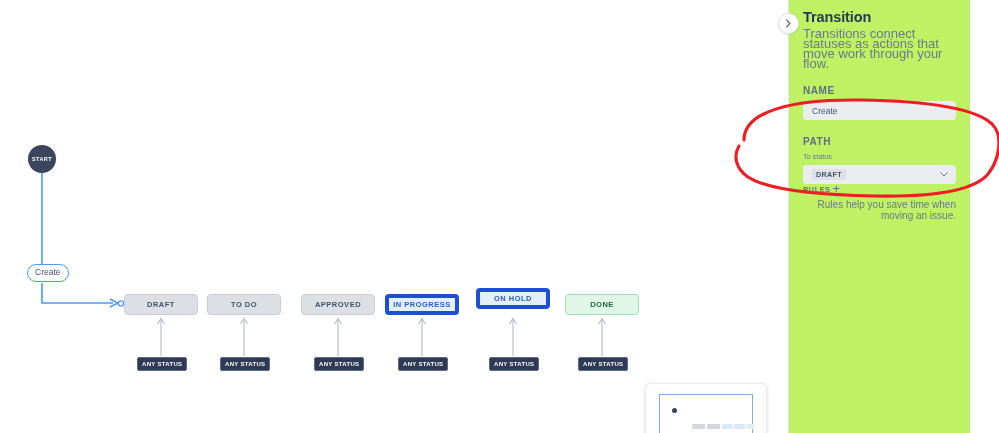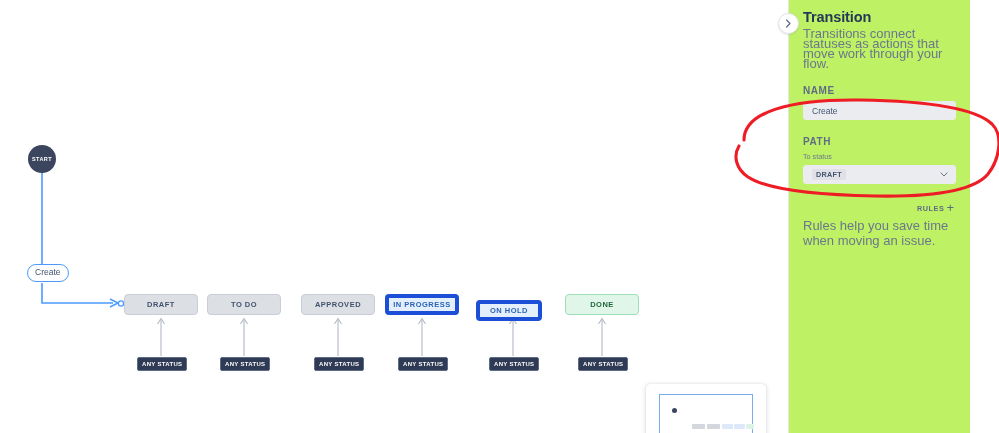--- a/index.html
+++ b/index.html
@@ -223,41 +223,41 @@
   .select-value {
     font-size: 7.2px;
     font-weight: 700;
     letter-spacing: 0.35px;
     color: #44546f;
     background: #dfe1e6;
     border-radius: 2px;
     padding: 1px 4px;
   }
   .rules-row {
-    margin-top: 19px;
-    display: flex;
-    align-items: center;
-    justify-content: flex-end;
+    display: flex;
+    align-items: center;
+    justify-content: flex-start;
   }
   .rules-heading {
     font-size: 7.3px;
     font-weight: 700;
     letter-spacing: 0.55px;
     color: #5e6c84;
   }
   .plus-btn {
     font-size: 13px;
     color: #5e6c84;
     line-height: 10px;
     padding: 0 2px;
   }
   .rules-sub {
     margin: 5px 0 12px 0;
-    font-size: 13px;
+    font-size: 10px;
     color: #6b778c;
+    text-align: right;
   }
 
   
   #tooltip {
     position: absolute;
     left: 821px; top: 155px;
     width: 147px;
     background: #172b4d;
     border-radius: 2px;
     padding: 4px 6px 5px 6px;
@@ -324,21 +324,21 @@
         </div>
         <div class="status-node grey" style="left: 207px; top: 294px; width: 74px;">
           <span>TO DO</span>
         </div>
         <div class="status-node grey" style="left: 301px; top: 294px; width: 74px;">
           <span>APPROVED</span>
         </div>
         <div class="status-node blue" style="left: 385px; top: 294px; width: 74px;">
           <span>IN PROGRESS</span>
         </div>
-        <div class="status-node blue" style="left: 476px; top: 300px; width: 66px; text-align: center;">
+        <div class="status-node blue" style="left: 476px; top: 288px; width: 74px; text-align: center;">
           <span>ON HOLD</span>
         </div>
         <div class="status-node green" style="left: 565px; top: 294px; width: 74px;">
           <span>DONE</span>
         </div>
       </div>
     <div id="any-status-badges">
         <div class="any-status-badge" style="left: 137px; top: 357px;">ANY STATUS</div>
         <div class="any-status-badge" style="left: 220px; top: 357px;">ANY STATUS</div>
         <div class="any-status-badge" style="left: 314px; top: 357px;">ANY STATUS</div>

